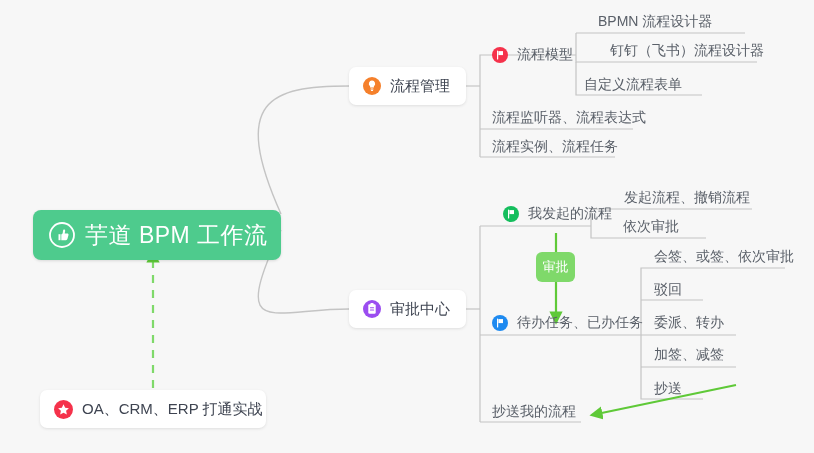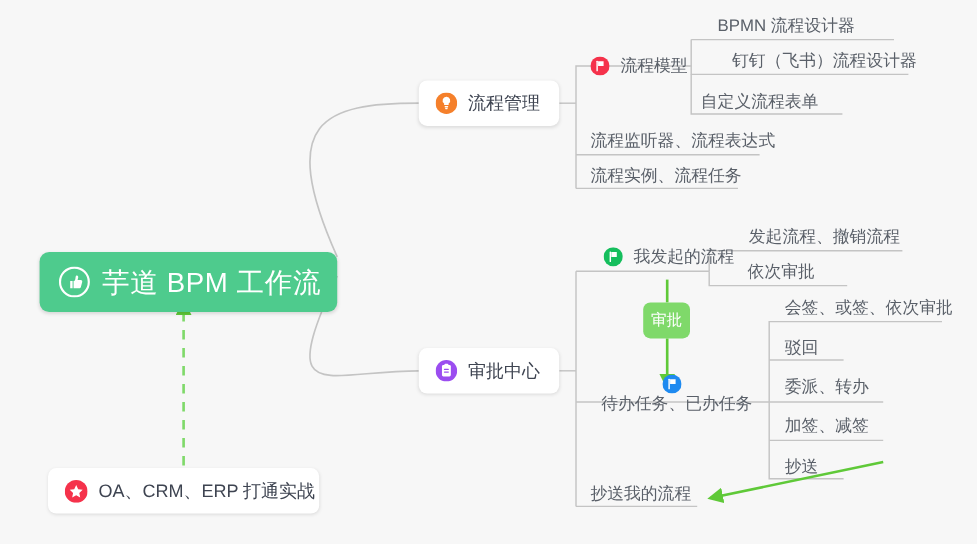--- a/index.html
+++ b/index.html
@@ -276,21 +276,21 @@
   </div>
 
   <div class="leaf" style="left:623px; top:216px;">
     <span class="leaf-text">依次审批</span>
   </div>
 
   <div class="badge-node">
     <span class="badge-label">审批</span>
   </div>
 
-  <div class="leaf with-icon" style="left:492px; top:312px;flex-direction:column;">
+  <div class="leaf with-icon" style="left:492px; top:312px;">
     <span class="icon">
       <svg width="16" height="16" viewBox="0 0 16 16">
         <circle cx="8" cy="8" r="8" fill="#1E8AF0"></circle>
         <rect x="5.0" y="3.6" width="1.2" height="8.8" rx="0.5" fill="#ffffff"></rect>
         <path d="M6.4 4.1 h4.6 v4.0 h-4.6 z" fill="#ffffff"></path>
       </svg>
     </span>
     <span class="leaf-text">待办任务、已办任务</span>
   </div>
 

